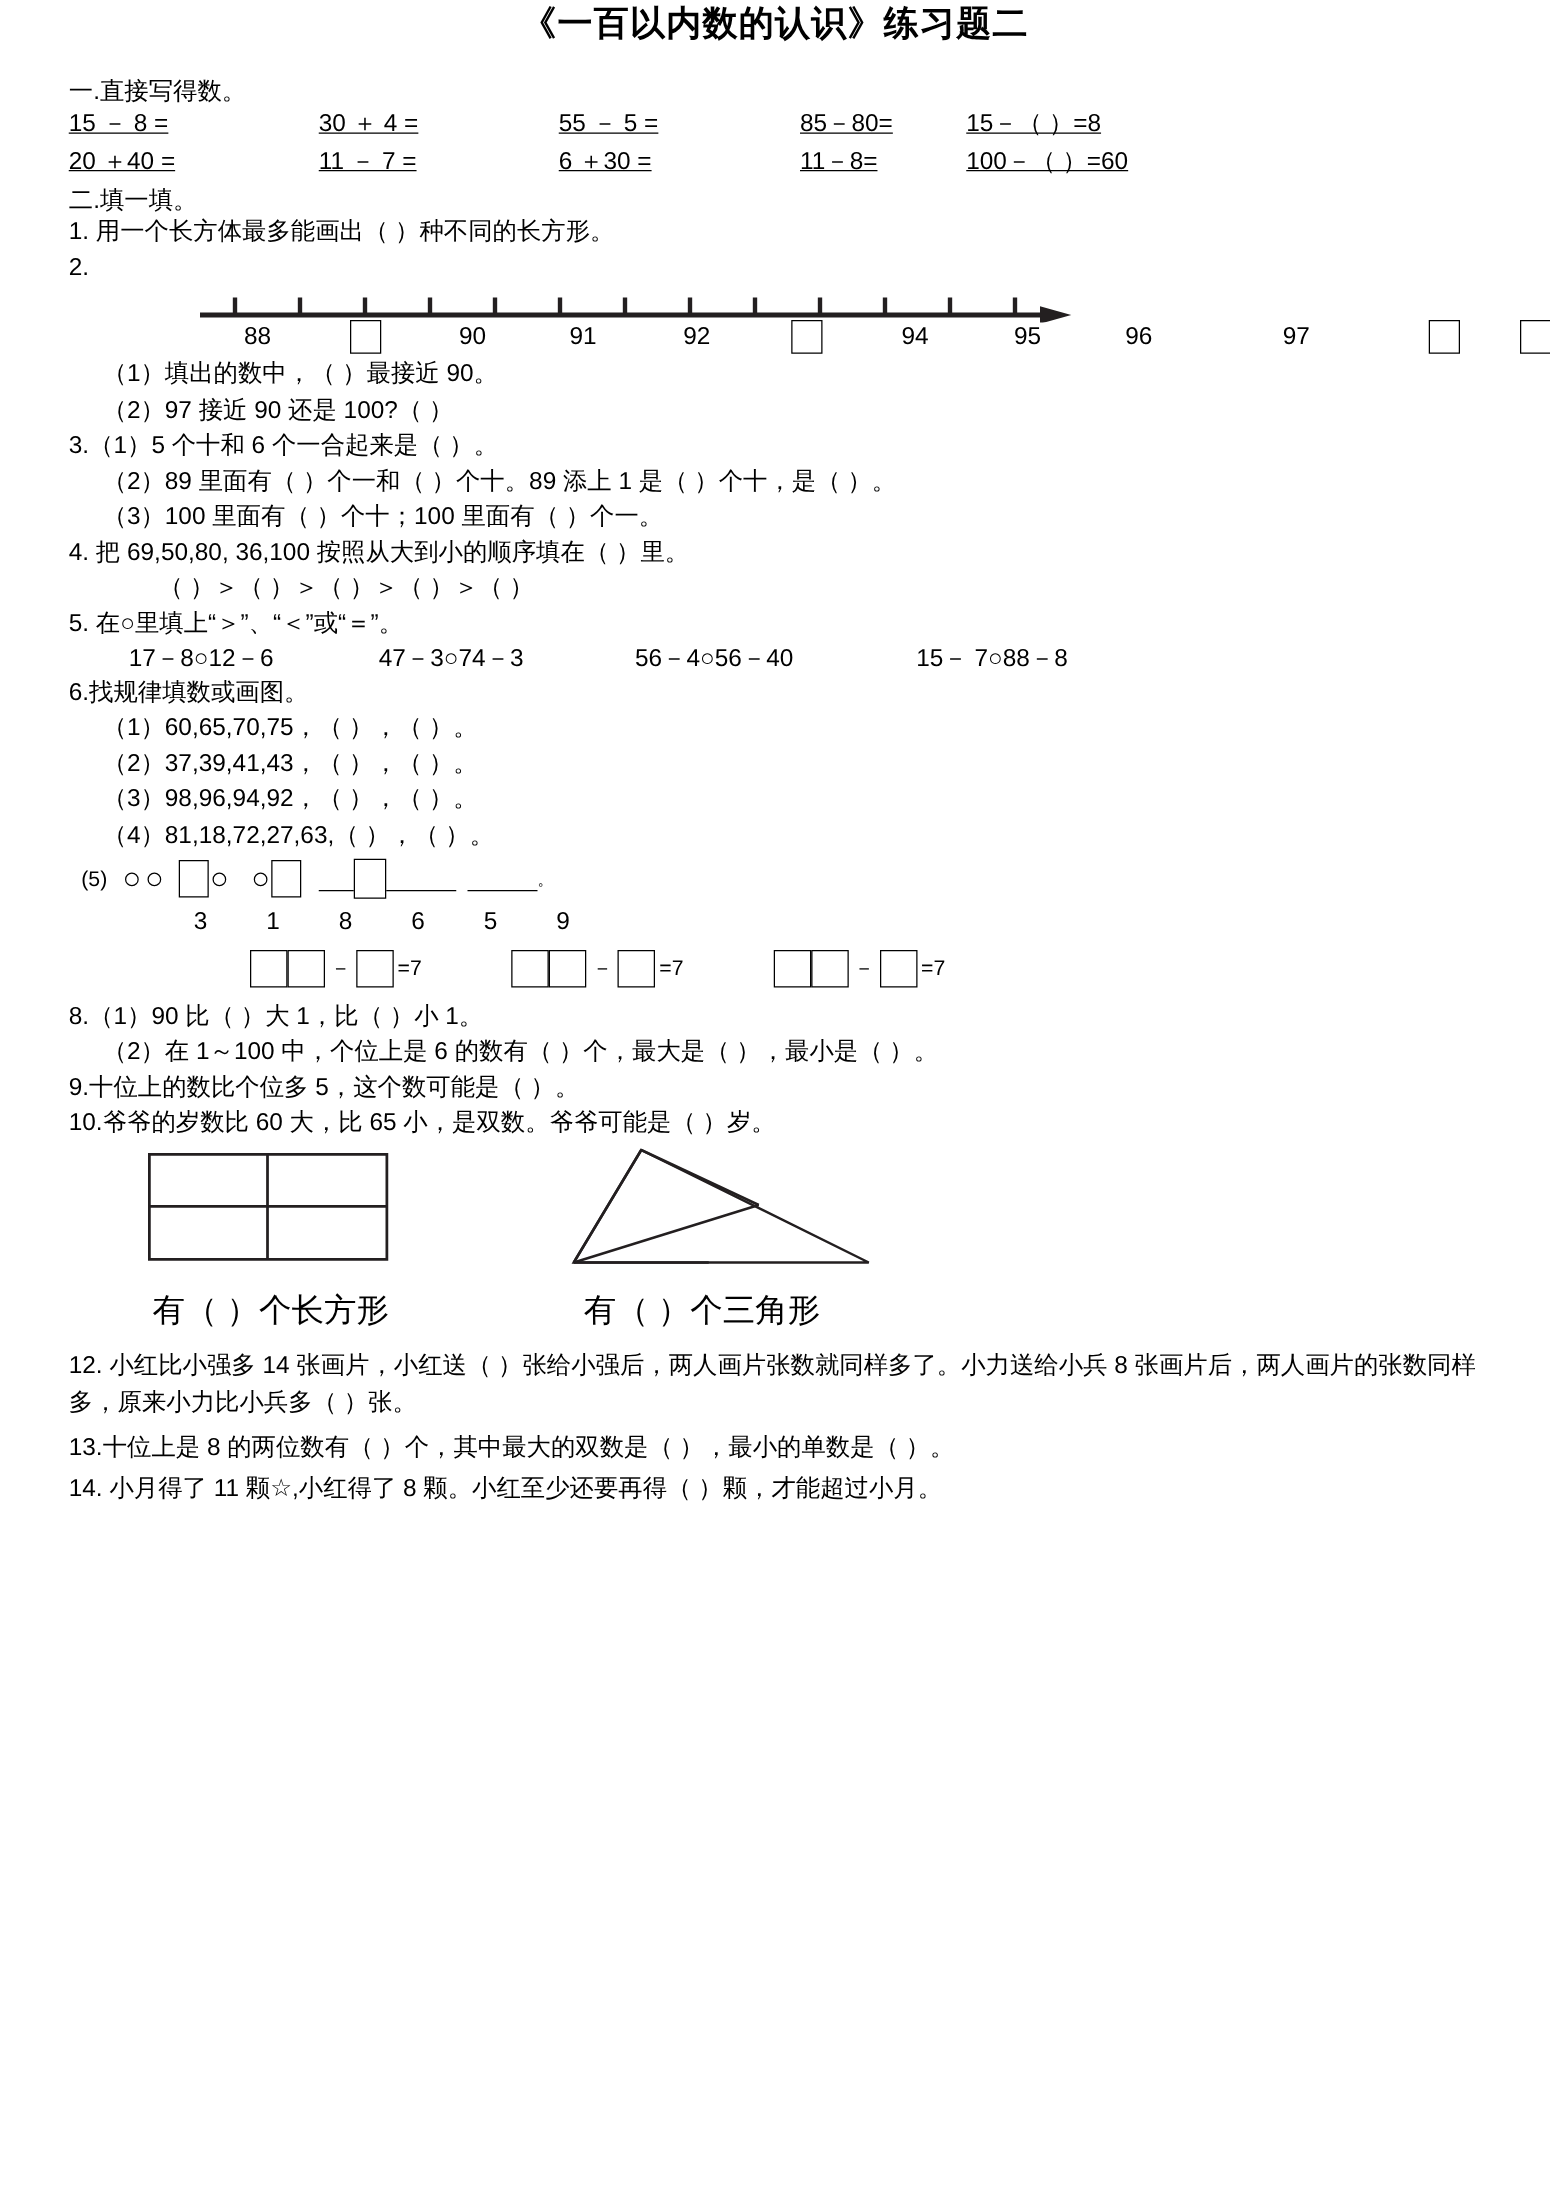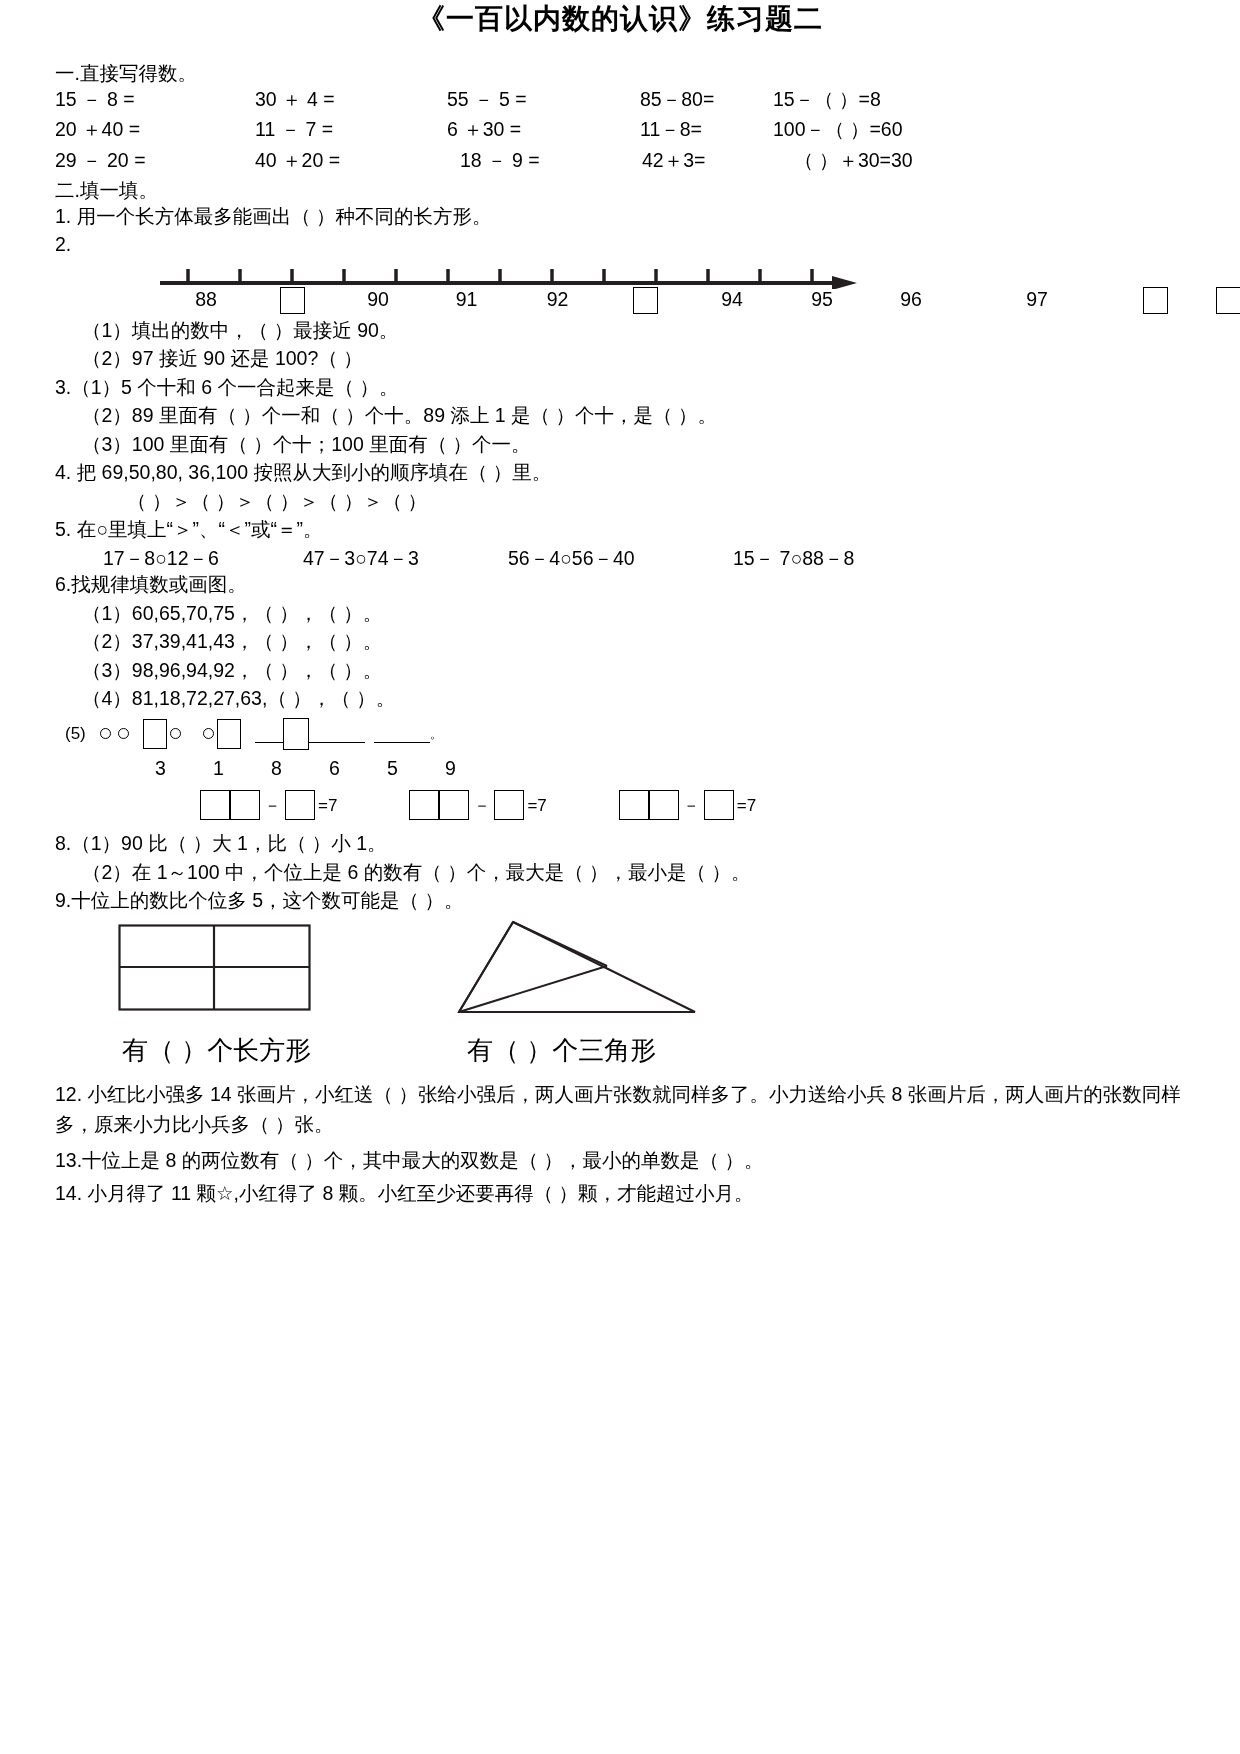--- a/index.html
+++ b/index.html
@@ -53,20 +53,21 @@
   .indent1 { padding-left: 27px; }
   .indent2 { padding-left: 48px; }
   .indent3 { padding-left: 72px; }
 
   
   .arith-row {
     display: flex;
     margin-bottom: 11px;
     white-space: nowrap;
     font-size: 19.5px;
+    text-decoration: underline;
   }
   .arith-row > span { display: inline-block; }
   .c1 { width: 200px; }
   .c2 { width: 192px; }
   .c3 { width: 193px; }
   .c4 { width: 133px; }
   .c5 { width: auto; }
 
   
   .numline-wrap {
@@ -193,27 +194,20 @@
       <span class="c3">55 － 5 =</span>
       <span class="c4">85－80=</span>
       <span class="c5">15－（      ）=8</span>
     </div>
     <div class="arith-row">
       <span class="c1">20 ＋40 =</span>
       <span class="c2">11 － 7 =</span>
       <span class="c3">6  ＋30 =</span>
       <span class="c4">11－8=</span>
       <span class="c5">100－（      ）=60</span>
-    </div>
-    <div class="arith-row">
-      <span class="c1">29 － 20 =</span>
-      <span class="c2" style="width:205px">40 ＋20 =</span>
-      <span class="c3" style="width:182px">18 － 9 =</span>
-      <span class="c4" style="width:152px">42＋3=</span>
-      <span class="c5">（      ）＋30=30</span>
     </div>
 
     <div class="sec-head" style="margin-top:9px">二.填一填。</div>
 
     <div class="q-line">1. 用一个长方体最多能画出（        ）种不同的长方形。</div>
 
     <div class="q-line" style="margin-bottom:0">2.</div>
 
     <div class="numline-wrap">
       <svg class="numline-svg" width="700" height="32">
@@ -329,20 +323,21 @@
         <span class="minus">－</span>
         <span class="tbox"></span>
         <span class="eqs">=7</span>
       </span>
     </div>
 
     <div class="q-line">8.（1）90 比（    ）大 1，比（    ）小 1。</div>
     <div class="q-line indent1">（2）在 1～100 中，个位上是 6 的数有（    ）个，最大是（     ），最小是（        ）。</div>
 
     <div class="q-line">9.十位上的数比个位多 5，这个数可能是（                                    ）。</div>
+    <div class="q-line">10.爷爷的岁数比 60 大，比 65 小，是双数。爷爷可能是（                ）岁。</div>
 
 
     <div class="figs">
       <svg class="rect-fig" width="195" height="88">
         <rect x="1.5" y="1.5" width="190" height="84" fill="none" stroke="#231f20" stroke-width="2.2"></rect>
         <line x1="96" y1="1.5" x2="96" y2="85.5" stroke="#231f20" stroke-width="2.2"></line>
         <line x1="1.5" y1="43" x2="191.5" y2="43" stroke="#231f20" stroke-width="2.2"></line>
       </svg>
       <svg class="tri-fig" width="245" height="105">
         <polygon points="58,2 240,92 4,92" fill="none" stroke="#231f20" stroke-width="2"></polygon>

